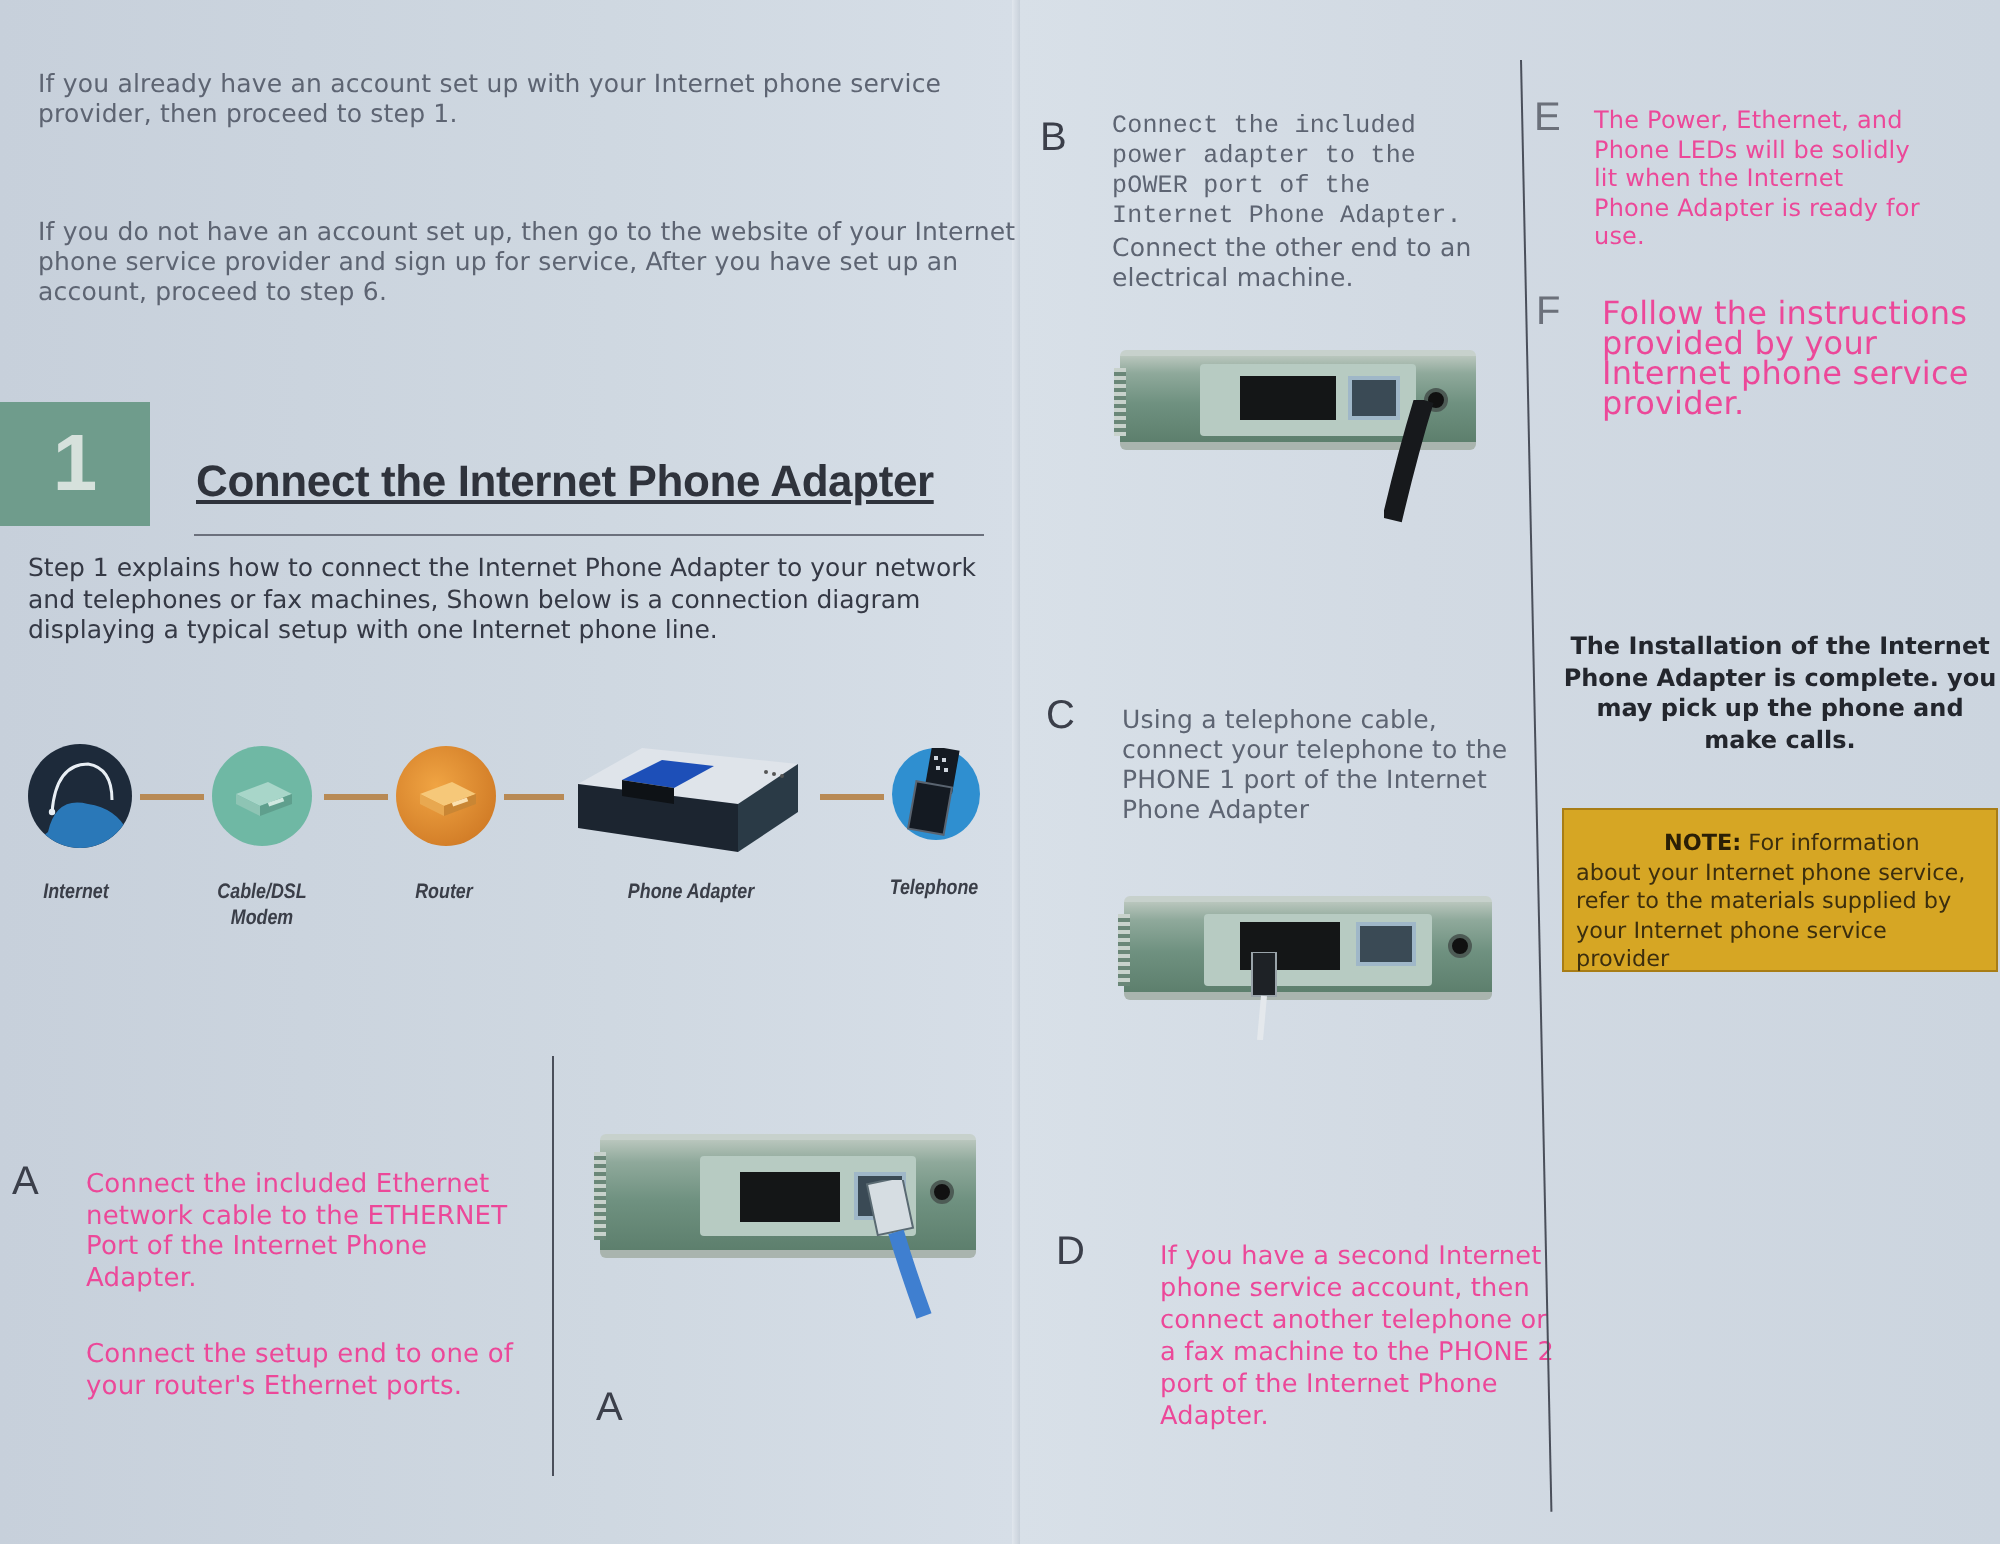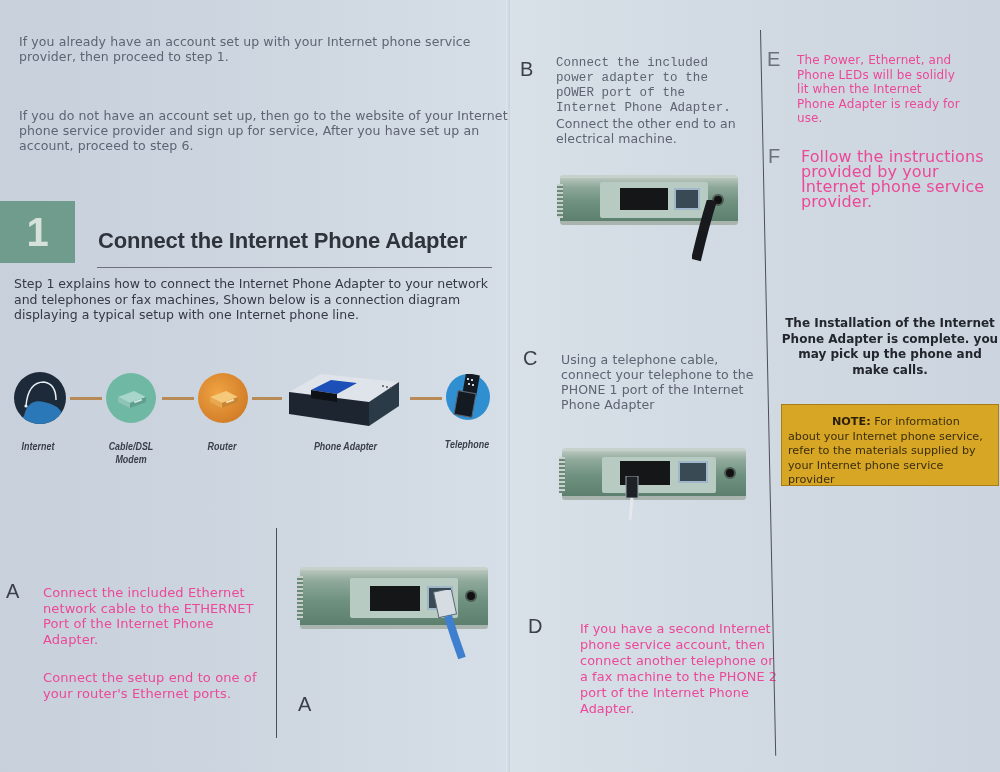--- a/index.html
+++ b/index.html
@@ -32,21 +32,21 @@
 
   
   .step-box {
     left: 0; top: 201px; width: 75px; height: 62px;
     background: #6f9c8c;
     display: flex; align-items: center; justify-content: center;
     color: #d6e1dc; font-size: 40px; font-weight: bold; font-family: "Liberation Sans", sans-serif;
   }
   .step-title {
     left: 98px; top: 228px; font-size: 22px; color: #2f333c;
-    font-family: "Liberation Sans", sans-serif; letter-spacing: -0.2px;
+    font-family: "Liberation Sans", sans-serif; letter-spacing: -0.2px; text-decoration: underline;
   }
   .step-rule { left: 97px; top: 267px; width: 395px; height: 1px; background: #6b707c; }
   .step-desc { left: 14px; top: 276px; width: 480px; font-size: 12.5px; line-height: 15.5px; color: #353945; }
   .node-circle { border-radius: 50%; }
   .connector { height: 3px; background: #b88a55; }
   .node-label {
     font-family: "Liberation Sans", sans-serif; font-size: 10.5px; font-weight: bold;
     color: #3a3e48; line-height: 13px; text-align: center; transform: scaleX(0.85);
   }
 

